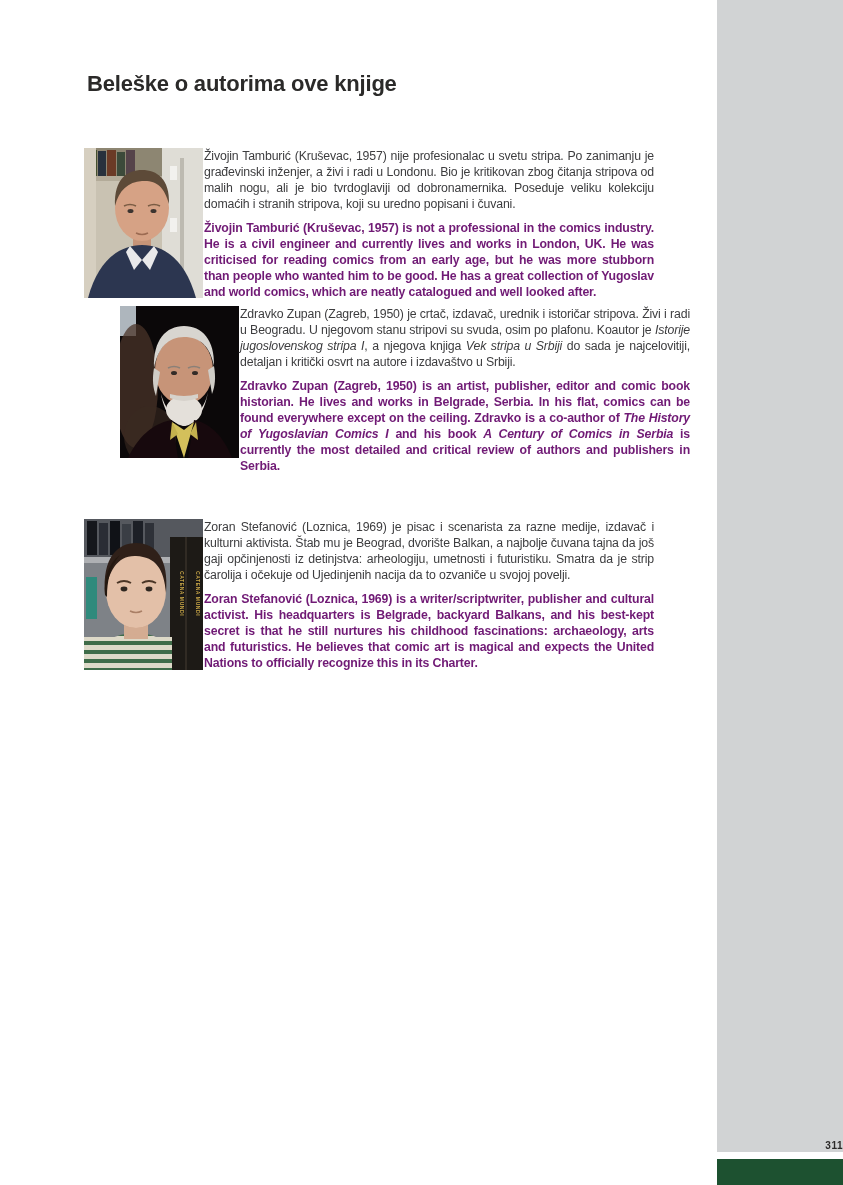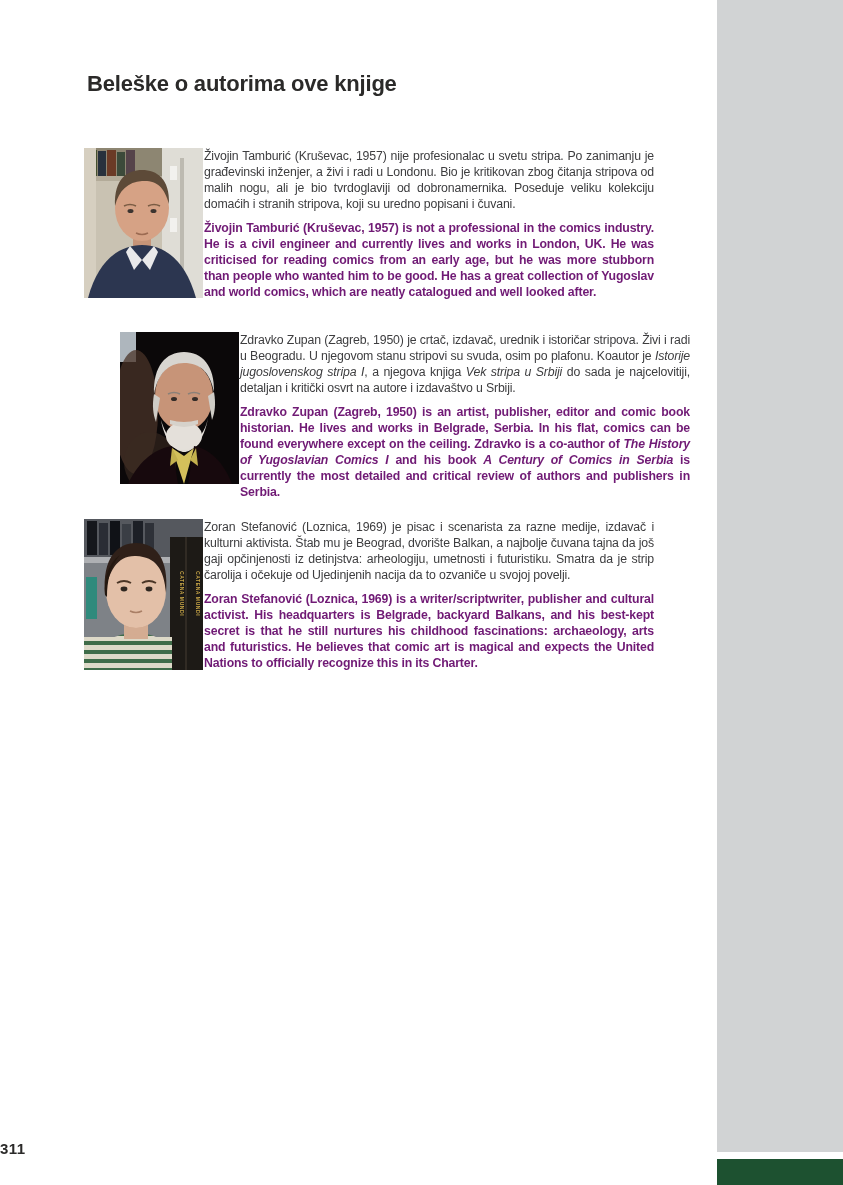--- a/index.html
+++ b/index.html
@@ -25,38 +25,38 @@
     margin: 0; font-size: 22px; line-height: 28px;
     font-weight: bold; letter-spacing: -0.2px;
   }
   h1 { color: #2b2a29; }
   h2 { color: #0f9b4a; }
   .author {
     position: absolute; left: 84px;
     display: flex; gap: 1px; width: 585px;
   }
   .author-1 { top: 148px; }
-  .author-2 { top: 332px; padding-left: 36px; }
+  .author-2 { top: 306px; padding-left: 36px; }
   .author-3 { top: 483px; margin-top: 36px; }
   figure { margin: 0; width: 119px; flex: 0 0 119px; }
   figure svg { display: block; }
   .bio { width: 450px; }
   .bio p {
     margin: 0;
     font-size: 12.3px; line-height: 16px;
     letter-spacing: -0.15px;
     text-align: justify;
   }
   .bio p.sr { color: #3d3d3f; }
   .bio p.en { color: #701a75; margin-top: 8px; font-weight: bold; }
   .it { font-style: italic; }
   .pagenum {
     position: absolute; left: 0; right: 0; top: 1140px;
-    text-align: left;
-    font-size: 15px; font-weight: bold; color: #2b2a29;
+    text-align: right;
+    font-size: 10px; font-weight: bold; color: #2b2a29;
     letter-spacing: 0.5px;
   }
   svg text.spine {
     font-family: "Liberation Sans", sans-serif;
     font-size: 5px; font-weight: bold;
     fill: #c8a648; letter-spacing: 0.6px;
   }
 </style>
 </head>
 <body>

